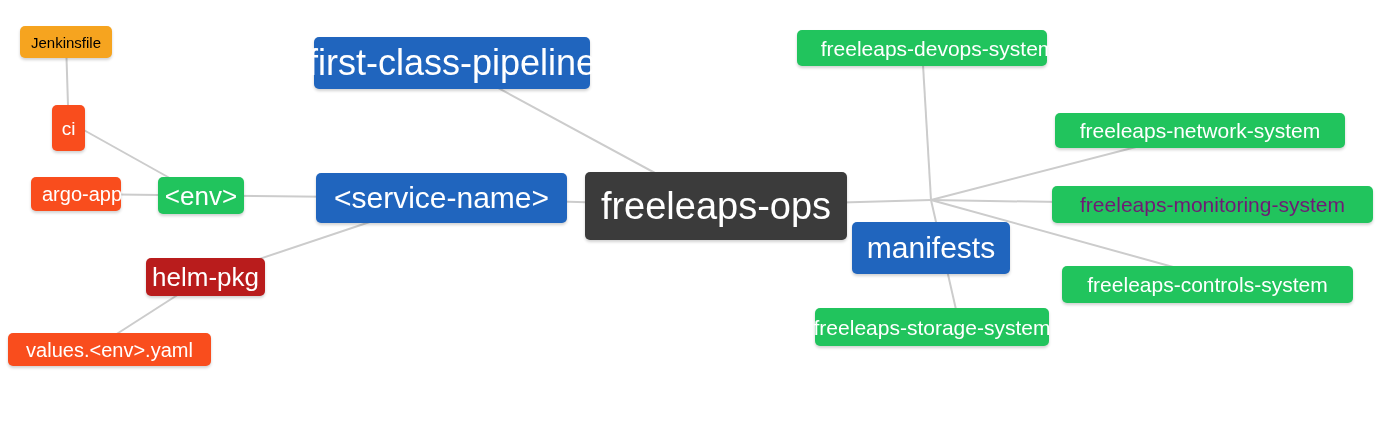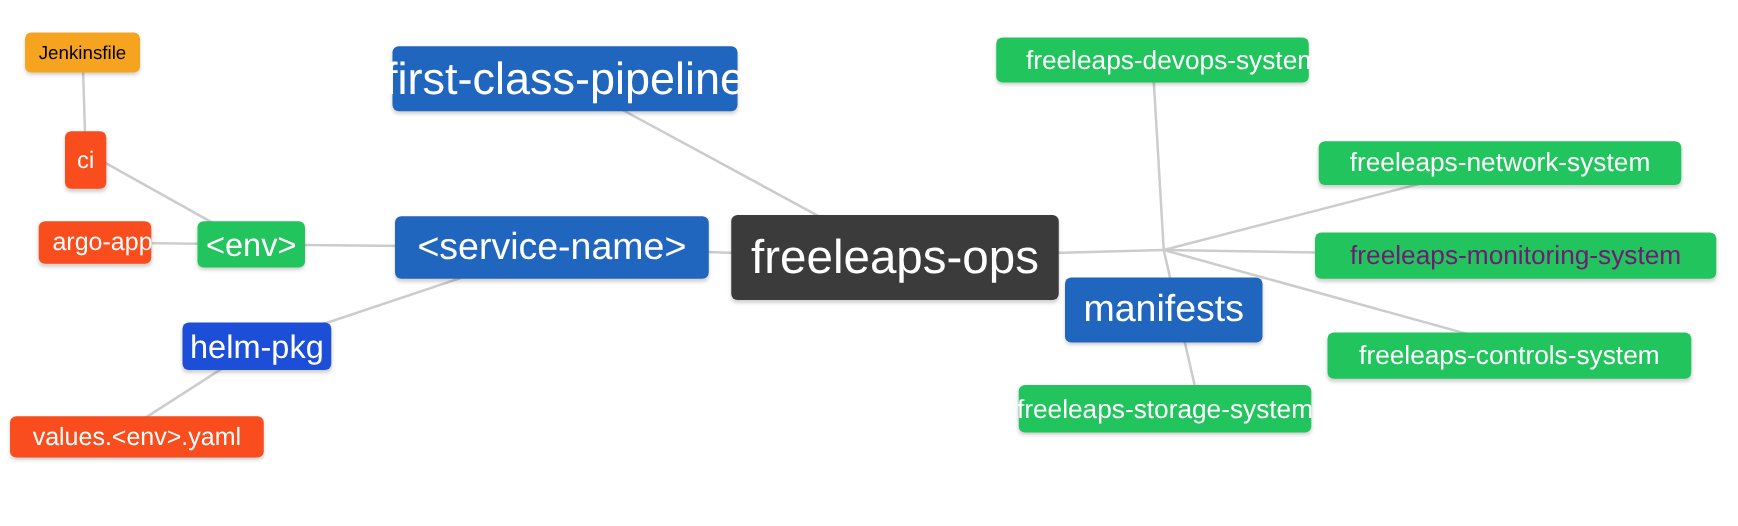--- a/index.html
+++ b/index.html
@@ -41,21 +41,21 @@
       <line x1="931" y1="200" x2="1200" y2="130.5" stroke="#cccccc" stroke-width="2"></line>
       <line x1="931" y1="200" x2="1212.5" y2="204.5" stroke="#cccccc" stroke-width="2"></line>
       <line x1="931" y1="200" x2="1207.5" y2="276.5" stroke="#cccccc" stroke-width="2"></line>
       <line x1="931" y1="200" x2="960" y2="327" stroke="#cccccc" stroke-width="2"></line>
     </svg>
 
 <div class="node" style="left: 20px; top: 26px; width: 92px; height: 32px; background: rgb(246, 164, 31); color: #000000; font-size: 15px;">Jenkinsfile</div>
     <div class="node" style="left: 52px; top: 105px; width: 33px; height: 46px; background: rgb(249, 77, 29); color: rgb(255, 255, 255); font-size: 19px;">ci</div>
     <div class="node" style="left: 31px; top: 177px; width: 90px; height: 34px; background: rgb(249, 77, 29); color: rgb(255, 255, 255); font-size: 20px; padding-left: 12px;">argo-app</div>
     <div class="node" style="left: 158px; top: 177px; width: 86px; height: 37px; background: rgb(33, 196, 93); color: rgb(255, 255, 255); font-size: 26px;">&lt;env&gt;</div>
-    <div class="node" style="left: 146px; top: 258px; width: 119px; height: 38px; background: #1d4ed8; color: rgb(255, 255, 255); font-size: 26px;">helm-pkg</div>
+    <div class="node" style="left: 146px; top: 258px; width: 119px; height: 38px; background: #b91c1c; color: rgb(255, 255, 255); font-size: 26px;">helm-pkg</div>
     <div class="node" style="left: 8px; top: 333px; width: 203px; height: 33px; background: rgb(249, 77, 29); color: rgb(255, 255, 255); font-size: 20px;">values.&lt;env&gt;.yaml</div>
     <div class="node" style="left: 314px; top: 37px; width: 276px; height: 52px; background: rgb(32, 101, 190); color: rgb(255, 255, 255); font-size: 36px;">first-class-pipeline</div>
     <div class="node" style="left: 316px; top: 173px; width: 251px; height: 50px; background: rgb(32, 101, 190); color: rgb(255, 255, 255); font-size: 30px;">&lt;service-name&gt;</div>
     <div class="node" style="left: 585px; top: 172px; width: 262px; height: 68px; background: rgb(59, 59, 59); color: rgb(255, 255, 255); font-size: 38px;">freeleaps-ops</div>
     <div class="node" style="left: 852px; top: 174px; width: 158px; height: 52px; background: rgb(32, 101, 190); color: rgb(255, 255, 255); font-size: 30px; margin-top: 48px;">manifests</div>
     <div class="node" style="left: 797px; top: 30px; width: 250px; height: 36px; background: rgb(33, 196, 93); color: rgb(255, 255, 255); font-size: 21px; padding-left: 32px;">freeleaps-devops-system</div>
     <div class="node" style="left: 1055px; top: 113px; width: 290px; height: 35px; background: rgb(33, 196, 93); color: rgb(255, 255, 255); font-size: 21px;">freeleaps-network-system</div>
     <div class="node" style="left: 1052px; top: 186px; width: 321px; height: 37px; background: rgb(33, 196, 93); color: #701a75; font-size: 21px;">freeleaps-monitoring-system</div>
     <div class="node" style="left: 1062px; top: 266px; width: 291px; height: 37px; background: rgb(33, 196, 93); color: rgb(255, 255, 255); font-size: 21px;">freeleaps-controls-system</div>
     <div class="node" style="left: 815px; top: 308px; width: 234px; height: 38px; background: rgb(33, 196, 93); color: rgb(255, 255, 255); font-size: 21px;">freeleaps-storage-system</div>

